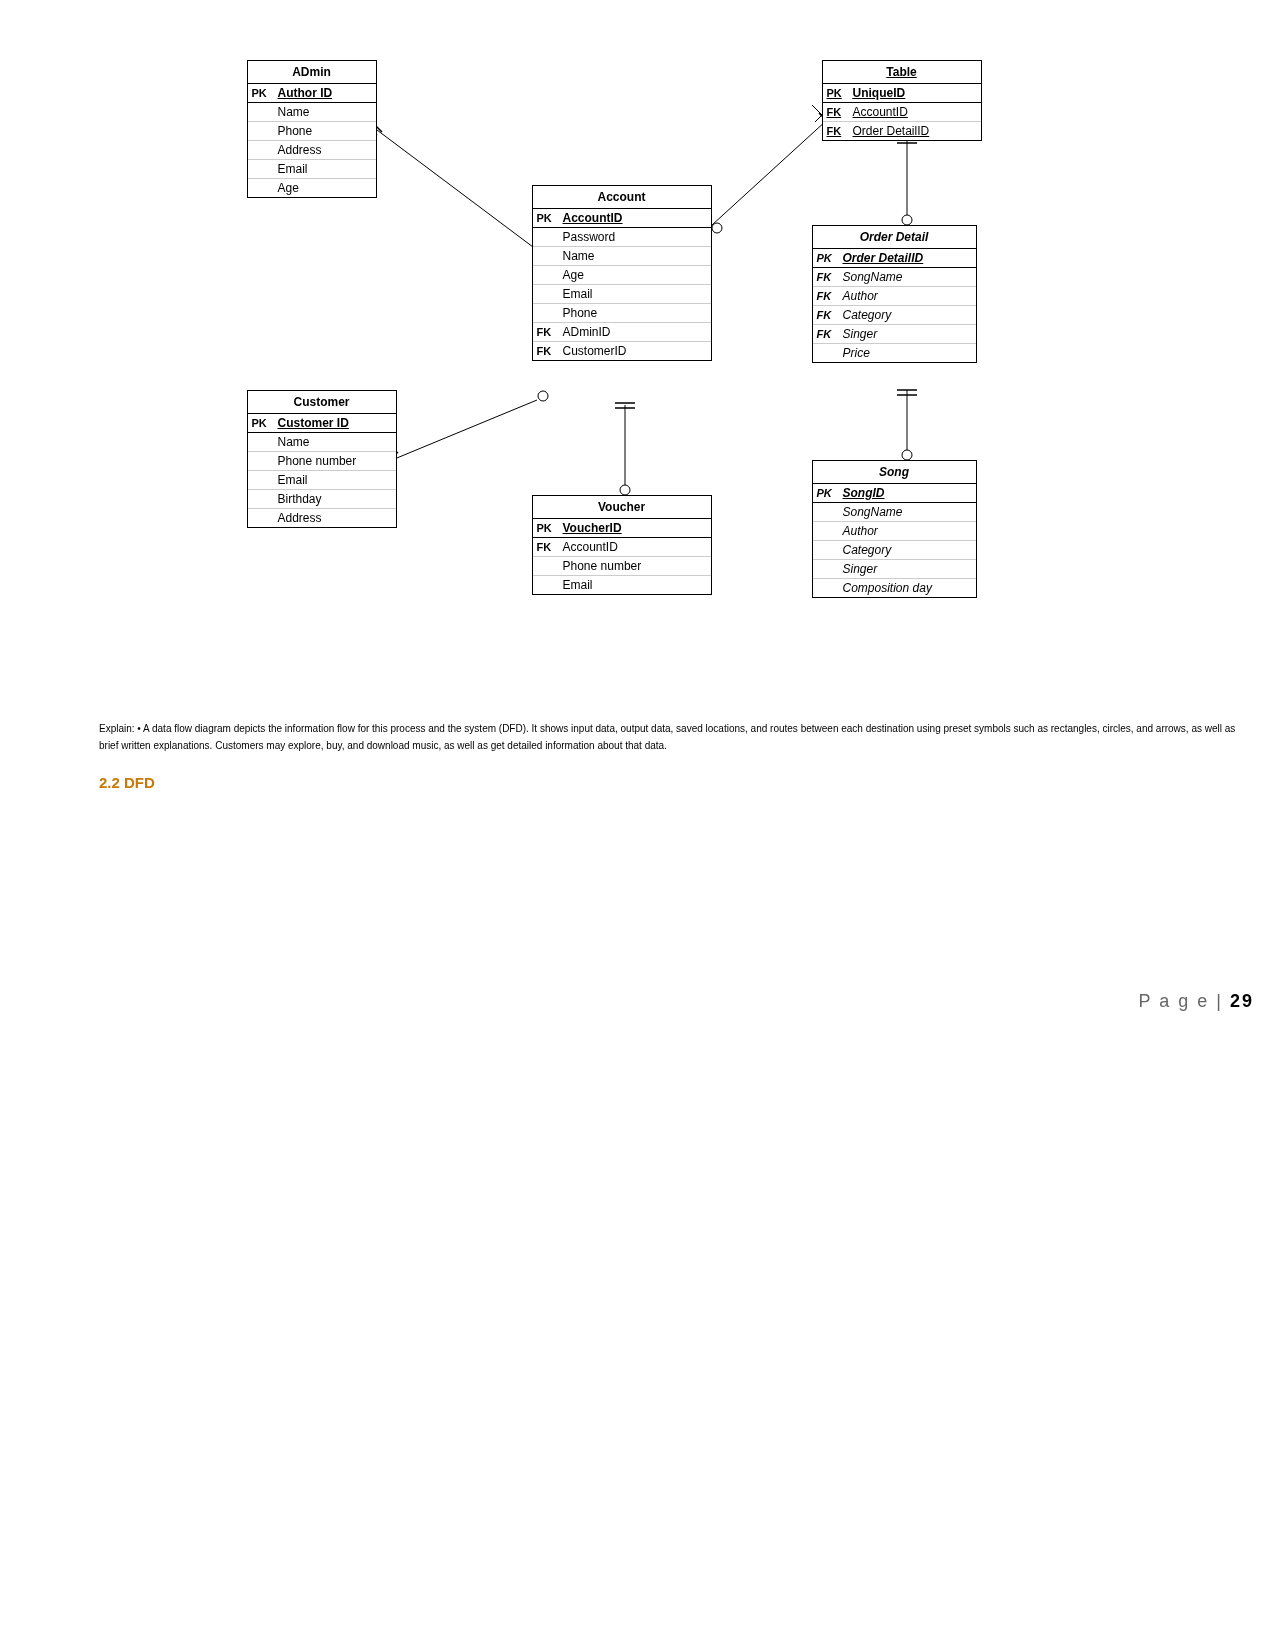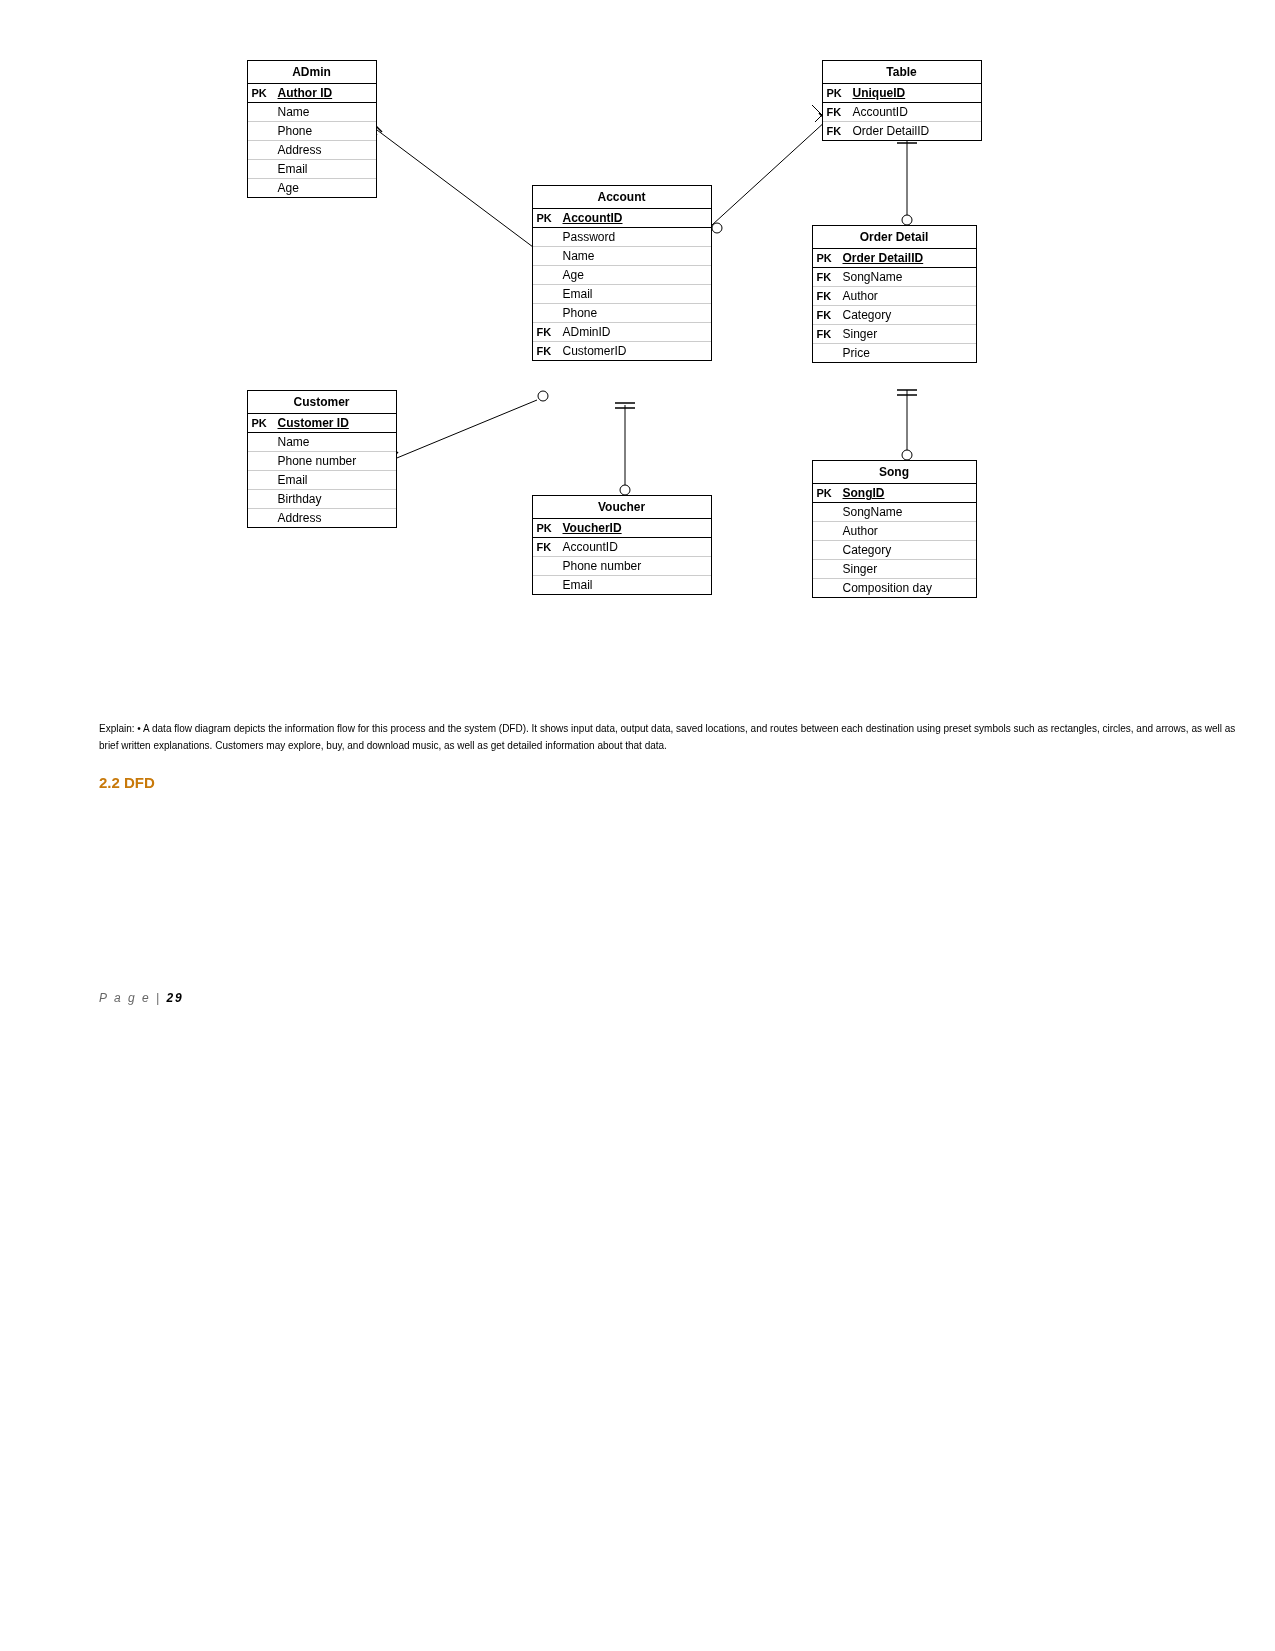--- a/index.html
+++ b/index.html
@@ -88,26 +88,25 @@
     }
 
     .section-heading {
       color: #c8790a;
       font-size: 15px;
       font-weight: bold;
       margin-top: 20px;
     }
 
     .page-footer {
-      text-align: left;
+      text-align: right;
       margin-top: 200px;
-      font-size: 12px;
+      font-size: 18px;
       letter-spacing: 2px;
       color: #666;
-      font-style: italic;
     }
     .page-footer strong {
       color: #000;
       font-weight: bold;
     }
   </style>
 </head>
 <body>
 
 <div class="page-content">
@@ -183,21 +182,21 @@
       <div class="entity-row">
         <span class="key-label"></span>
         <span class="field-name">Email</span>
       </div>
       <div class="entity-row">
         <span class="key-label"></span>
         <span class="field-name">Age</span>
       </div>
     </div>
 
-    <div class="entity" style="left:625px; top:30px; width:160px;">
+    <div class="entity" style="left:625px; top:30px; width:160px;text-decoration:underline;">
       <div class="entity-header">Table</div>
       <div class="entity-row pk-row">
         <span class="key-label">PK</span>
         <span class="field-name pk-field">UniqueID</span>
       </div>
       <div class="entity-row">
         <span class="key-label">FK</span>
         <span class="field-name">AccountID</span>
       </div>
       <div class="entity-row">
@@ -235,21 +234,21 @@
       <div class="entity-row">
         <span class="key-label">FK</span>
         <span class="field-name">ADminID</span>
       </div>
       <div class="entity-row">
         <span class="key-label">FK</span>
         <span class="field-name">CustomerID</span>
       </div>
     </div>
 
-    <div class="entity" style="left:615px; top:195px; width:165px;">
+    <div class="entity" style="left:615px; top:195px; width:165px;font-style:italic;">
       <div class="entity-header">Order Detail</div>
       <div class="entity-row pk-row">
         <span class="key-label">PK</span>
         <span class="field-name pk-field">Order DetailID</span>
       </div>
       <div class="entity-row">
         <span class="key-label">FK</span>
         <span class="field-name">SongName</span>
       </div>
       <div class="entity-row">
@@ -311,21 +310,21 @@
       <div class="entity-row">
         <span class="key-label"></span>
         <span class="field-name">Phone number</span>
       </div>
       <div class="entity-row">
         <span class="key-label"></span>
         <span class="field-name">Email</span>
       </div>
     </div>
 
-    <div class="entity" style="left:615px; top:430px; width:165px;">
+    <div class="entity" style="left:615px; top:430px; width:165px;font-style:italic;">
       <div class="entity-header">Song</div>
       <div class="entity-row pk-row">
         <span class="key-label">PK</span>
         <span class="field-name pk-field">SongID</span>
       </div>
       <div class="entity-row">
         <span class="key-label"></span>
         <span class="field-name">SongName</span>
       </div>
       <div class="entity-row">

